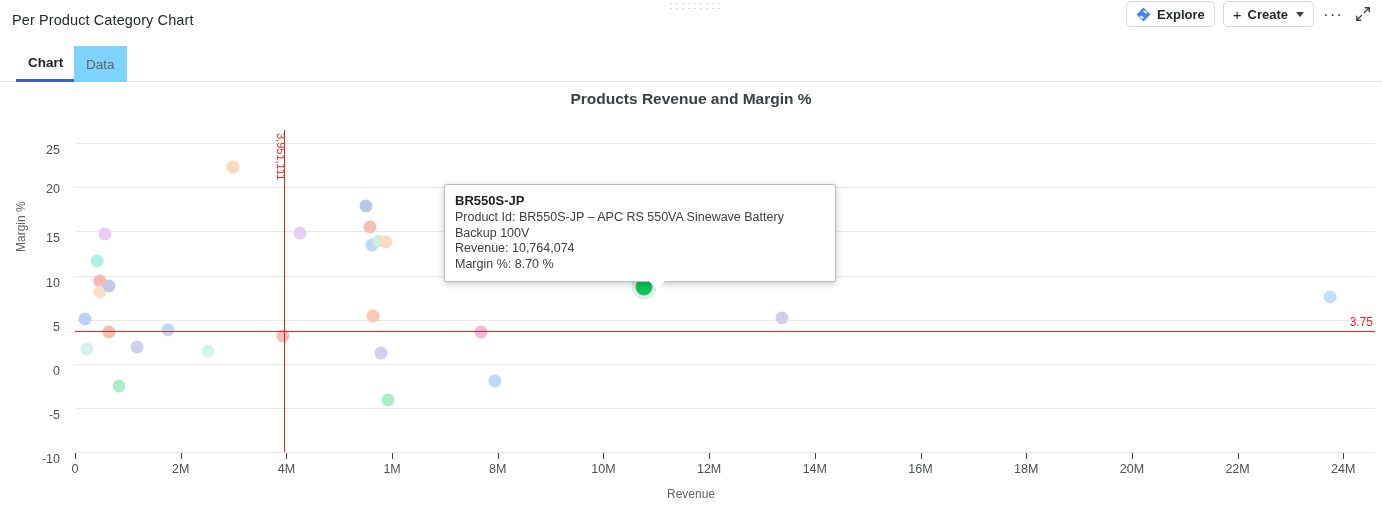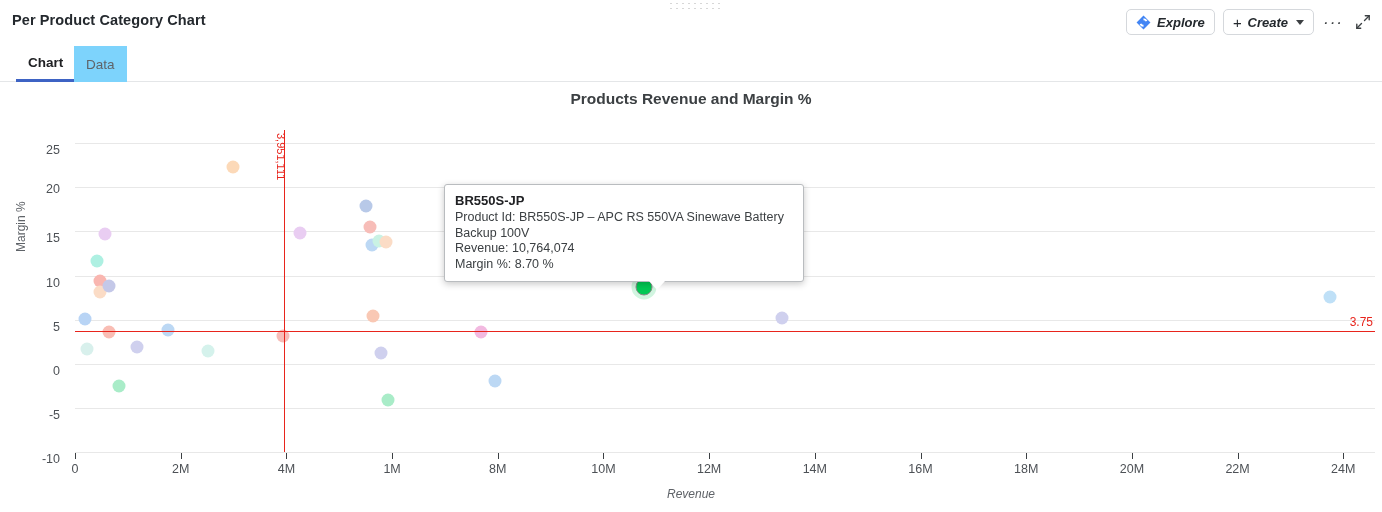--- a/index.html
+++ b/index.html
@@ -15,35 +15,35 @@
     width: 1382px; height: 512px;
     background: #ffffff;
   }
 
   
   .header {
     position: absolute; left: 0; top: 0; width: 1382px; height: 46px;
   }
   .page-title {
     position: absolute; left: 12px; top: 12px;
-    font-size: 14.5px; color: #24292e; font-weight: 700;
+    font-size: 14.5px; color: #24292e; font-weight: 400;
     letter-spacing: .1px;
   }
   .drag-handle {
     position: absolute; left: 668px; top: 1px;
     width: 52px; height: 10px;
     background-image:
       radial-gradient(circle, #d0d0d0 0.9px, transparent 1.1px);
     background-size: 6px 5px;
     background-repeat: repeat;
     opacity: .85;
   }
   .hdr-actions {
-    position: absolute; right: 8px; top: 9px;
-    display: flex; align-items: center; gap: 8px; font-style: italic;
+    position: absolute; right: 8px; top: 1px;
+    display: flex; align-items: center; gap: 8px;
   }
   .btn {
     display: inline-flex; align-items: center; gap: 6px;
     height: 26px; padding: 0 9px;
     border: 1px solid #d5d8dc; border-radius: 5px;
     background: #fff; color: #24292e;
     font-size: 13px; font-weight: 700;
     cursor: pointer; white-space: nowrap;
   }
   .btn .plus { font-size: 15px; font-weight: 400; line-height: 1; }
@@ -110,21 +110,21 @@
     position: absolute; top: 453px; width: 1px; height: 6px;
     background: #3c4043;
   }
   .xtick {
     position: absolute; top: 462px; width: 60px;
     margin-left: -30px; text-align: center;
     font-size: 12.5px; color: #4d5156;
   }
   .xaxis-label {
     position: absolute; top: 487px; left: 0; width: 1382px;
-    text-align: center; font-size: 12px; color: #5f6368; font-style: italic;
+    text-align: center; font-size: 12px; color: #5f6368;
   }
   .yaxis-label {
     position: absolute; left: 14px; top: 252px;
     font-size: 12px; color: #5f6368;
     transform: rotate(-90deg); transform-origin: left top;
     white-space: nowrap;
   }
 
   .pt {
     position: absolute; border-radius: 50%;
@@ -154,21 +154,21 @@
     background: #e8241c;
   }
   .ref-h-label {
     position: absolute; right: 2px;
     font-size: 12px; color: #e8241c; font-weight: 400;
   }
 
   
   .tooltip {
     position: absolute; left: 444px; top: 184px;
-    width: 360px;
+    width: 392px;
     background: #fff;
     border: 1px solid #b9bcbf;
     border-radius: 3px;
     box-shadow: 0 2px 7px rgba(0,0,0,.22);
     padding: 8px 10px 9px 10px;
     z-index: 10;
   }
   .tt-title { font-size: 13px; font-weight: 700; color: #202124; margin-bottom: 2px; }
   .tt-row { font-size: 12.5px; color: #3c4043; line-height: 15.5px; }
   .tt-arrow {

